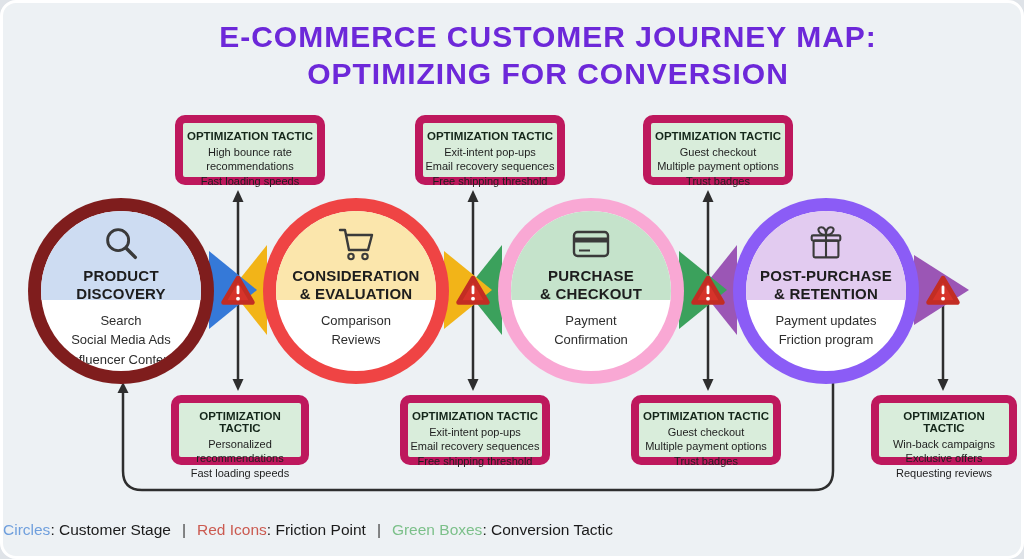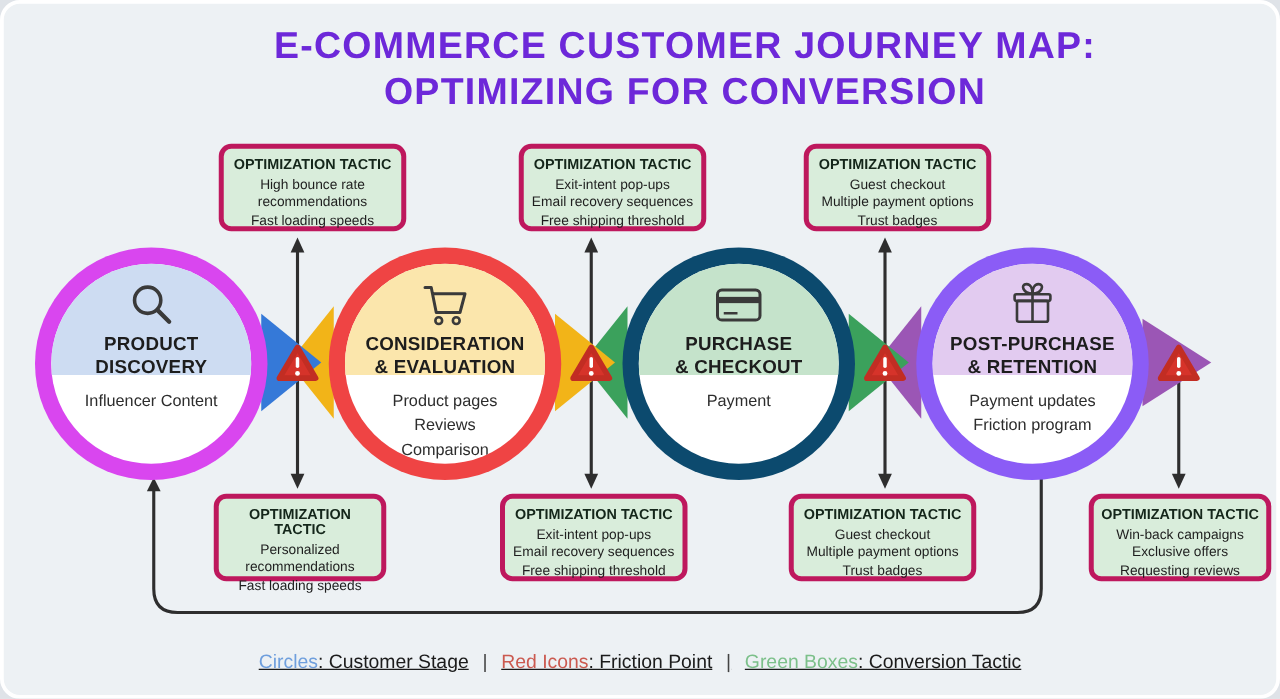--- a/index.html
+++ b/index.html
@@ -20,31 +20,31 @@
   .ring  { position:absolute; inset:0; border-radius:50%; }
   .inner { position:absolute; inset:13px; border-radius:50%; background:#ffffff; overflow:hidden; }
   .halffill { position:absolute; top:0; left:0; right:0; height:89px; }
   .scontent { position:absolute; inset:0; text-align:center; }
   .sicon { height:46px; margin-top:10px; display:flex; align-items:center; justify-content:center; }
   .sname { font-size:15px; font-weight:bold; color:#1d1d1d; line-height:1.22; letter-spacing:.2px; }
   .sitems { margin-top:7px; font-size:13px; color:#2d2d2d; line-height:1.5; }
 
   .tactic {
     position:absolute; box-sizing:border-box; z-index:2;
-    background:#d9eddb; border:4px solid #be185d; border-radius:10px;
+    background:#d9eddb; border:8px solid #be185d; border-radius:10px;
     padding:7px 2px 0 2px; text-align:center; height:70px;
   }
   .t-title { font-size:11.5px; font-weight:bold; color:#14261a; margin-bottom:3px; }
   .t-line  { font-size:11px; color:#1e1e1e; line-height:1.3; }
 
   .warning { position:absolute; z-index:3; }
 
   .legend {
-    position:absolute; top:518px; left:0; width:100%; text-align:center;
-    font-size:15.5px; color:#1b1b1b; z-index:2;text-decoration:underline;
+    position:absolute; top:518px; left:0; width:100%; text-align:left;
+    font-size:15.5px; color:#1b1b1b; z-index:2;
   }
   .lg-blue  { color:#6f9fdd; }
   .lg-red   { color:#cb5a50; }
   .lg-green { color:#7cc08a; }
   .sep { margin:0 11px; color:#444; }
 </style>
 </head>
 <body>
 
 <div class="canvas">
@@ -99,35 +99,37 @@
     <polygon points="499,242 463,287 499,332" fill="#3ba15c"></polygon>
     <polygon points="441,248 489,287 441,326" fill="#f2b418"></polygon>
 
     <polygon points="734,242 698,287 734,332" fill="#9b56b5"></polygon>
     <polygon points="676,248 724,287 676,326" fill="#3ba15c"></polygon>
 
     <polygon points="911,252 966,287 911,322" fill="#9b56b5"></polygon>
   </svg>
 
   <div class="stage" style="left:25px">
-    <div class="ring" style="background-color: #d946ef;">
+    <div class="ring" style="background-color: #7f1d1d;">
       <div class="inner">
         <div class="halffill" style="background-color: rgb(205, 220, 242);"></div>
         <div class="scontent">
           <div class="sicon">
             <svg viewBox="0 0 44 44" width="42" height="42">
               <circle cx="19" cy="18" r="11" fill="none" stroke="#3a3a3a" stroke-width="3"></circle>
               <line x1="27.5" y1="26.5" x2="37" y2="36" stroke="#3a3a3a" stroke-width="3.6" stroke-linecap="round"></line>
             </svg>
           </div>
           <div class="sname">
             <span>PRODUCT</span><br>
             <span>DISCOVERY</span>
           </div>
           <div class="sitems">
+            <div>Search</div>
+            <div>Social Media Ads</div>
             <div>Influencer Content</div>
           </div>
         </div>
       </div>
     </div>
   </div>
 
   <div class="stage" style="left:260px">
     <div class="ring" style="background-color: #ef4444;">
       <div class="inner">
@@ -138,47 +140,47 @@
               <path d="M6 8 h5 l4 20 h19 l4 -15 H13" fill="none" stroke="#3a3a3a" stroke-width="2.4" stroke-linejoin="round" stroke-linecap="round"></path>
               <circle cx="17" cy="34.5" r="2.7" fill="none" stroke="#3a3a3a" stroke-width="2.1"></circle>
               <circle cx="31" cy="34.5" r="2.7" fill="none" stroke="#3a3a3a" stroke-width="2.1"></circle>
             </svg>
           </div>
           <div class="sname">
             <span>CONSIDERATION</span><br>
             <span>&amp; EVALUATION</span>
           </div>
           <div class="sitems">
-            <div>Product pages</div>
+            <div>Comparison</div>
             <div>Reviews</div>
-            <div>Comparison</div>
           </div>
         </div>
       </div>
     </div>
   </div>
 
   <div class="stage" style="left:495px">
-    <div class="ring" style="background-color: #0c4a6e;">
+    <div class="ring" style="background-color: #f9a8d4;">
       <div class="inner">
         <div class="halffill" style="background-color: rgb(197, 227, 203);"></div>
         <div class="scontent">
           <div class="sicon">
             <svg viewBox="0 0 44 44" width="44" height="44">
               <rect x="5" y="10" width="34" height="24" rx="3.5" fill="none" stroke="#3a3a3a" stroke-width="2.4"></rect>
               <rect x="5.8" y="15.5" width="32.4" height="5" fill="#3a3a3a"></rect>
               <line x1="10" y1="28.5" x2="21" y2="28.5" stroke="#3a3a3a" stroke-width="2"></line>
             </svg>
           </div>
           <div class="sname">
             <span>PURCHASE</span><br>
             <span>&amp; CHECKOUT</span>
           </div>
           <div class="sitems">
             <div>Payment</div>
+            <div>Confirmation</div>
           </div>
         </div>
       </div>
     </div>
   </div>
 
   <div class="stage" style="left:730px">
     <div class="ring" style="background-color: #8b5cf6;">
       <div class="inner">
         <div class="halffill" style="background-color: rgb(226, 203, 240);"></div>

